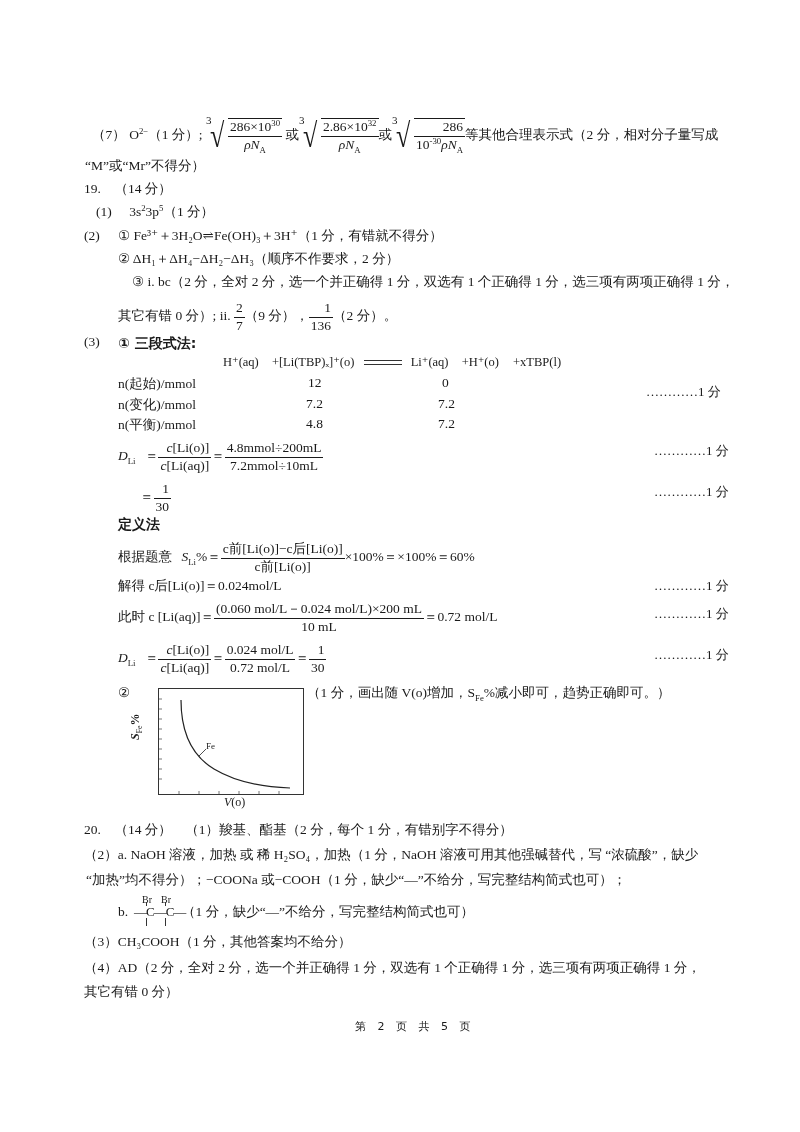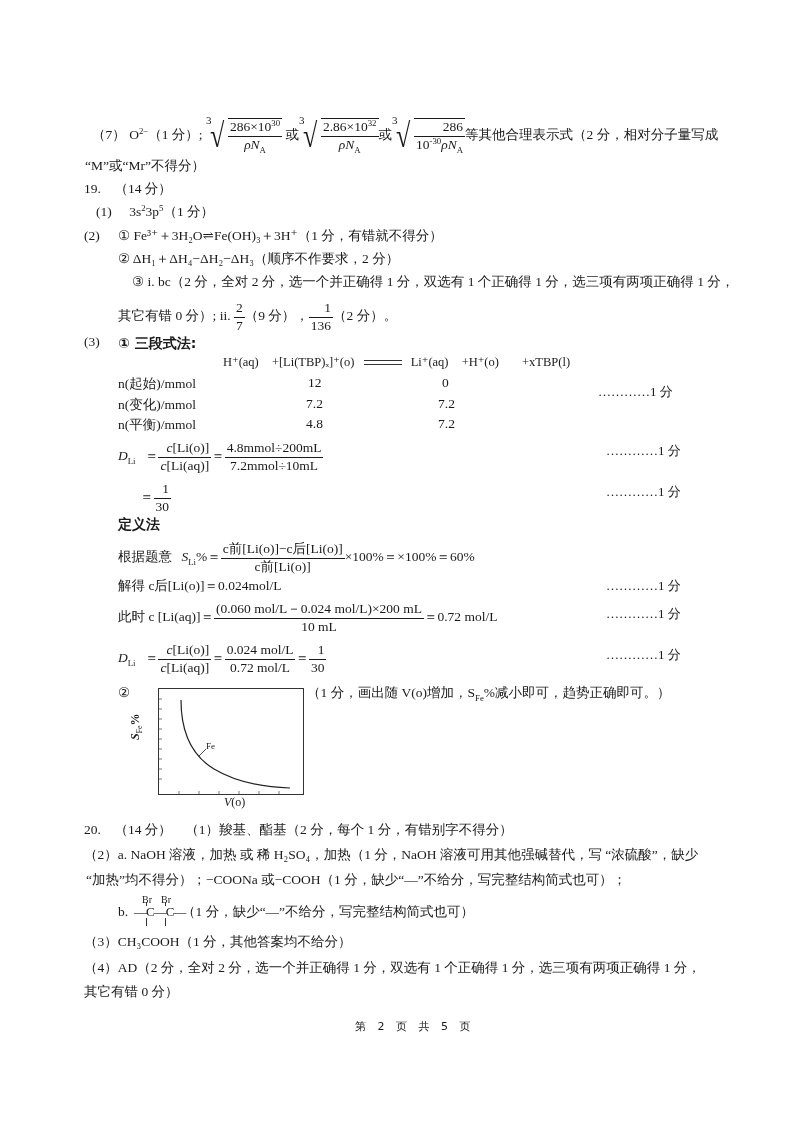--- a/index.html
+++ b/index.html
@@ -13,21 +13,21 @@
   sup { font-size: 0.65em; vertical-align: super; line-height: 0; }
   sub { font-size: 0.65em; vertical-align: sub; line-height: 0; }
   .frac { display: inline-block; vertical-align: middle; text-align: center; line-height: 1.25; }
   .frac > span { display: block; padding: 0 2px; }
   .frac > .num { border-bottom: 1px solid #1a1a1a; text-align: right; }
   .root { display: inline-block; vertical-align: middle; position: relative; padding-left: 16px; }
   .root .idx { position: absolute; left: 0; top: -4px; font-size: 11px; }
   .root .rad { position: absolute; left: 4px; top: 2px; font-size: 26px; line-height: 1; transform: scaleY(1.3); transform-origin: top; }
   .root .body { display: inline-block; border-top: 1px solid #1a1a1a; margin-left: 6px; }
   .bold { font-weight: bold; font-family: "DejaVu Sans", "Liberation Sans", sans-serif; font-size: 14px; }
-  .score { font-size: 13px; letter-spacing: 0; }
+  .score { font-size: 13px; letter-spacing: 0; margin-left: 48px; }
   .tbl-cell { position: absolute; white-space: nowrap; }
   .graph-box { position: absolute; left: 158px; top: 688px; width: 144px; height: 105px; border: 1px solid #333; }
   .eq-arrow { display: inline-block; width: 38px; height: 8px; position: relative; vertical-align: middle; margin: 0 6px; }
   .eq-arrow::before { content: ""; position: absolute; left: 0; right: 0; top: 1px; border-top: 1px solid #333; }
   .eq-arrow::after { content: ""; position: absolute; left: 0; right: 0; top: 5px; border-top: 1px solid #333; }
   .struct { position: absolute; font-size: 10px; }
   .footer { font-family: "DejaVu Sans", sans-serif; font-size: 11px; letter-spacing: 4px; }
 </style>
 </head>
 <body>
@@ -65,21 +65,21 @@
 
 <div class="abs" style="left:84px; top:334px;">(3)</div>
 <div class="abs bold" style="left:118px; top:335px;">① 三段式法:</div>
 
 <div class="abs" style="left:223px; top:355px; font-size:12.5px;">
   <span>H⁺(aq)</span>
   <span style="margin-left:10px;">+[Li(TBP)ₓ]⁺(o)</span>
   <span class="eq-arrow"></span>
   <span>Li⁺(aq)</span>
   <span style="margin-left:10px;">+H⁺(o)</span>
-  <span style="margin-left:20px;">+xTBP(l)</span>
+  <span style="margin-left:11px;">+xTBP(l)</span>
 </div>
 
 <div>
   <div class="tbl-cell" style="left:118px; top:375px;">n(起始)/mmol</div>
   <div class="tbl-cell" style="left:308px; top:375px;">12</div>
   <div class="tbl-cell" style="left:442px; top:375px;">0</div>
   <div class="tbl-cell" style="left:118px; top:396px;">n(变化)/mmol</div>
   <div class="tbl-cell" style="left:306px; top:396px;">7.2</div>
   <div class="tbl-cell" style="left:438px; top:396px;">7.2</div>
   <div class="tbl-cell" style="left:118px; top:416px;">n(平衡)/mmol</div>

